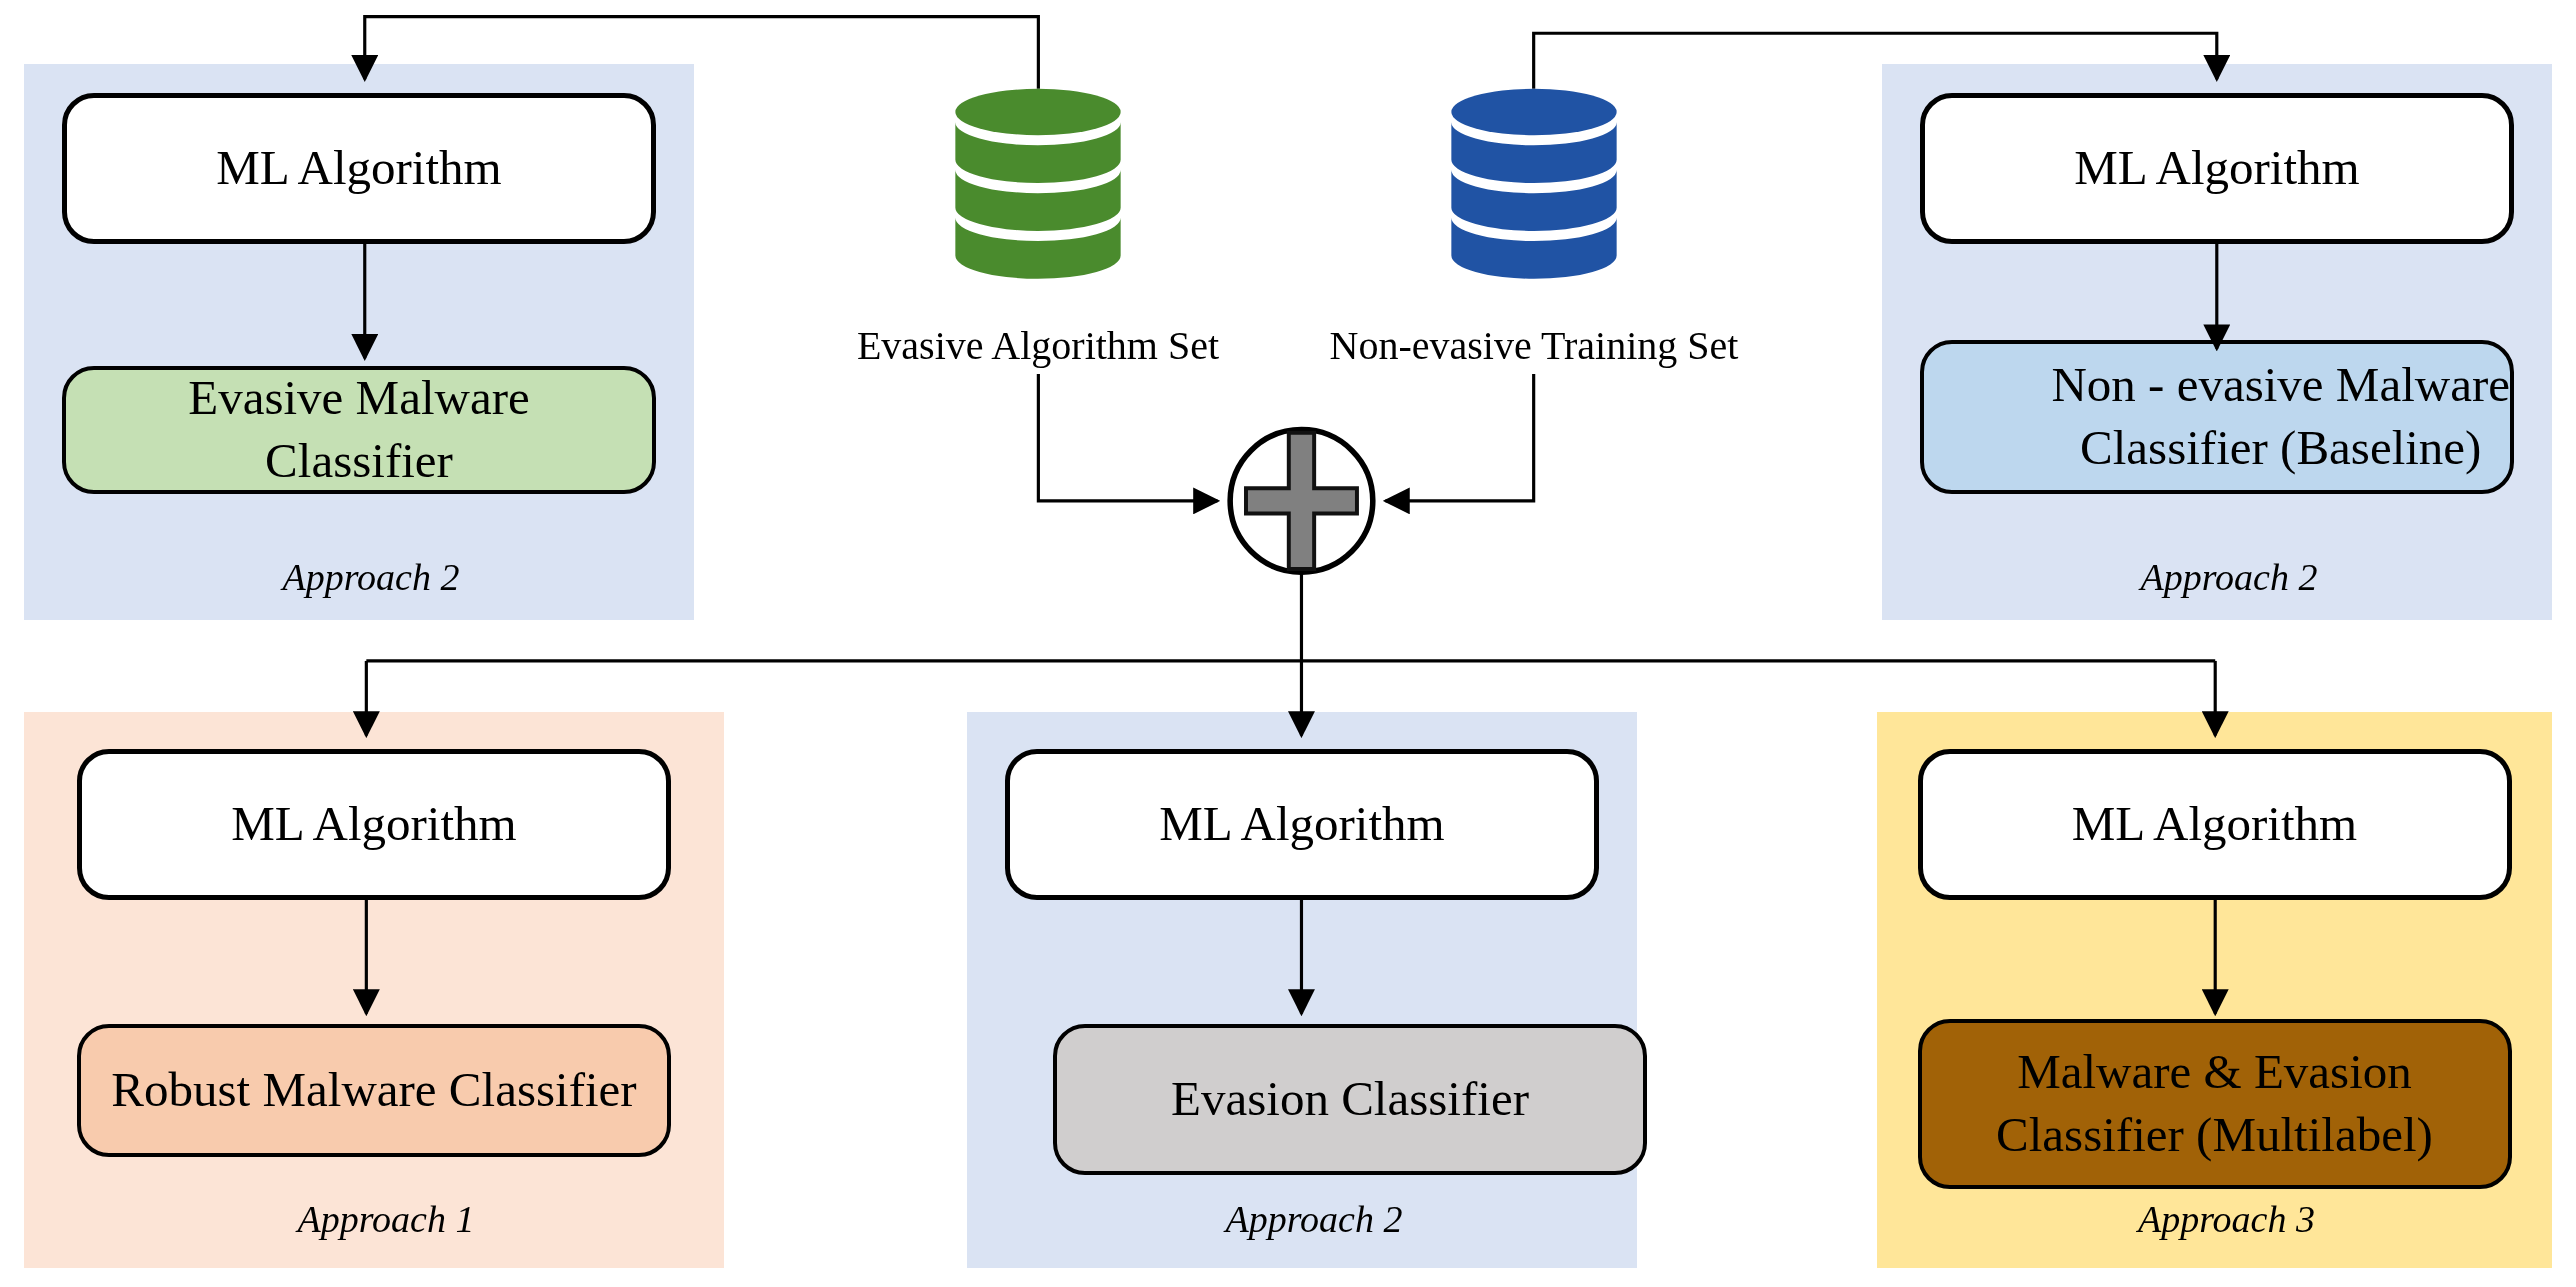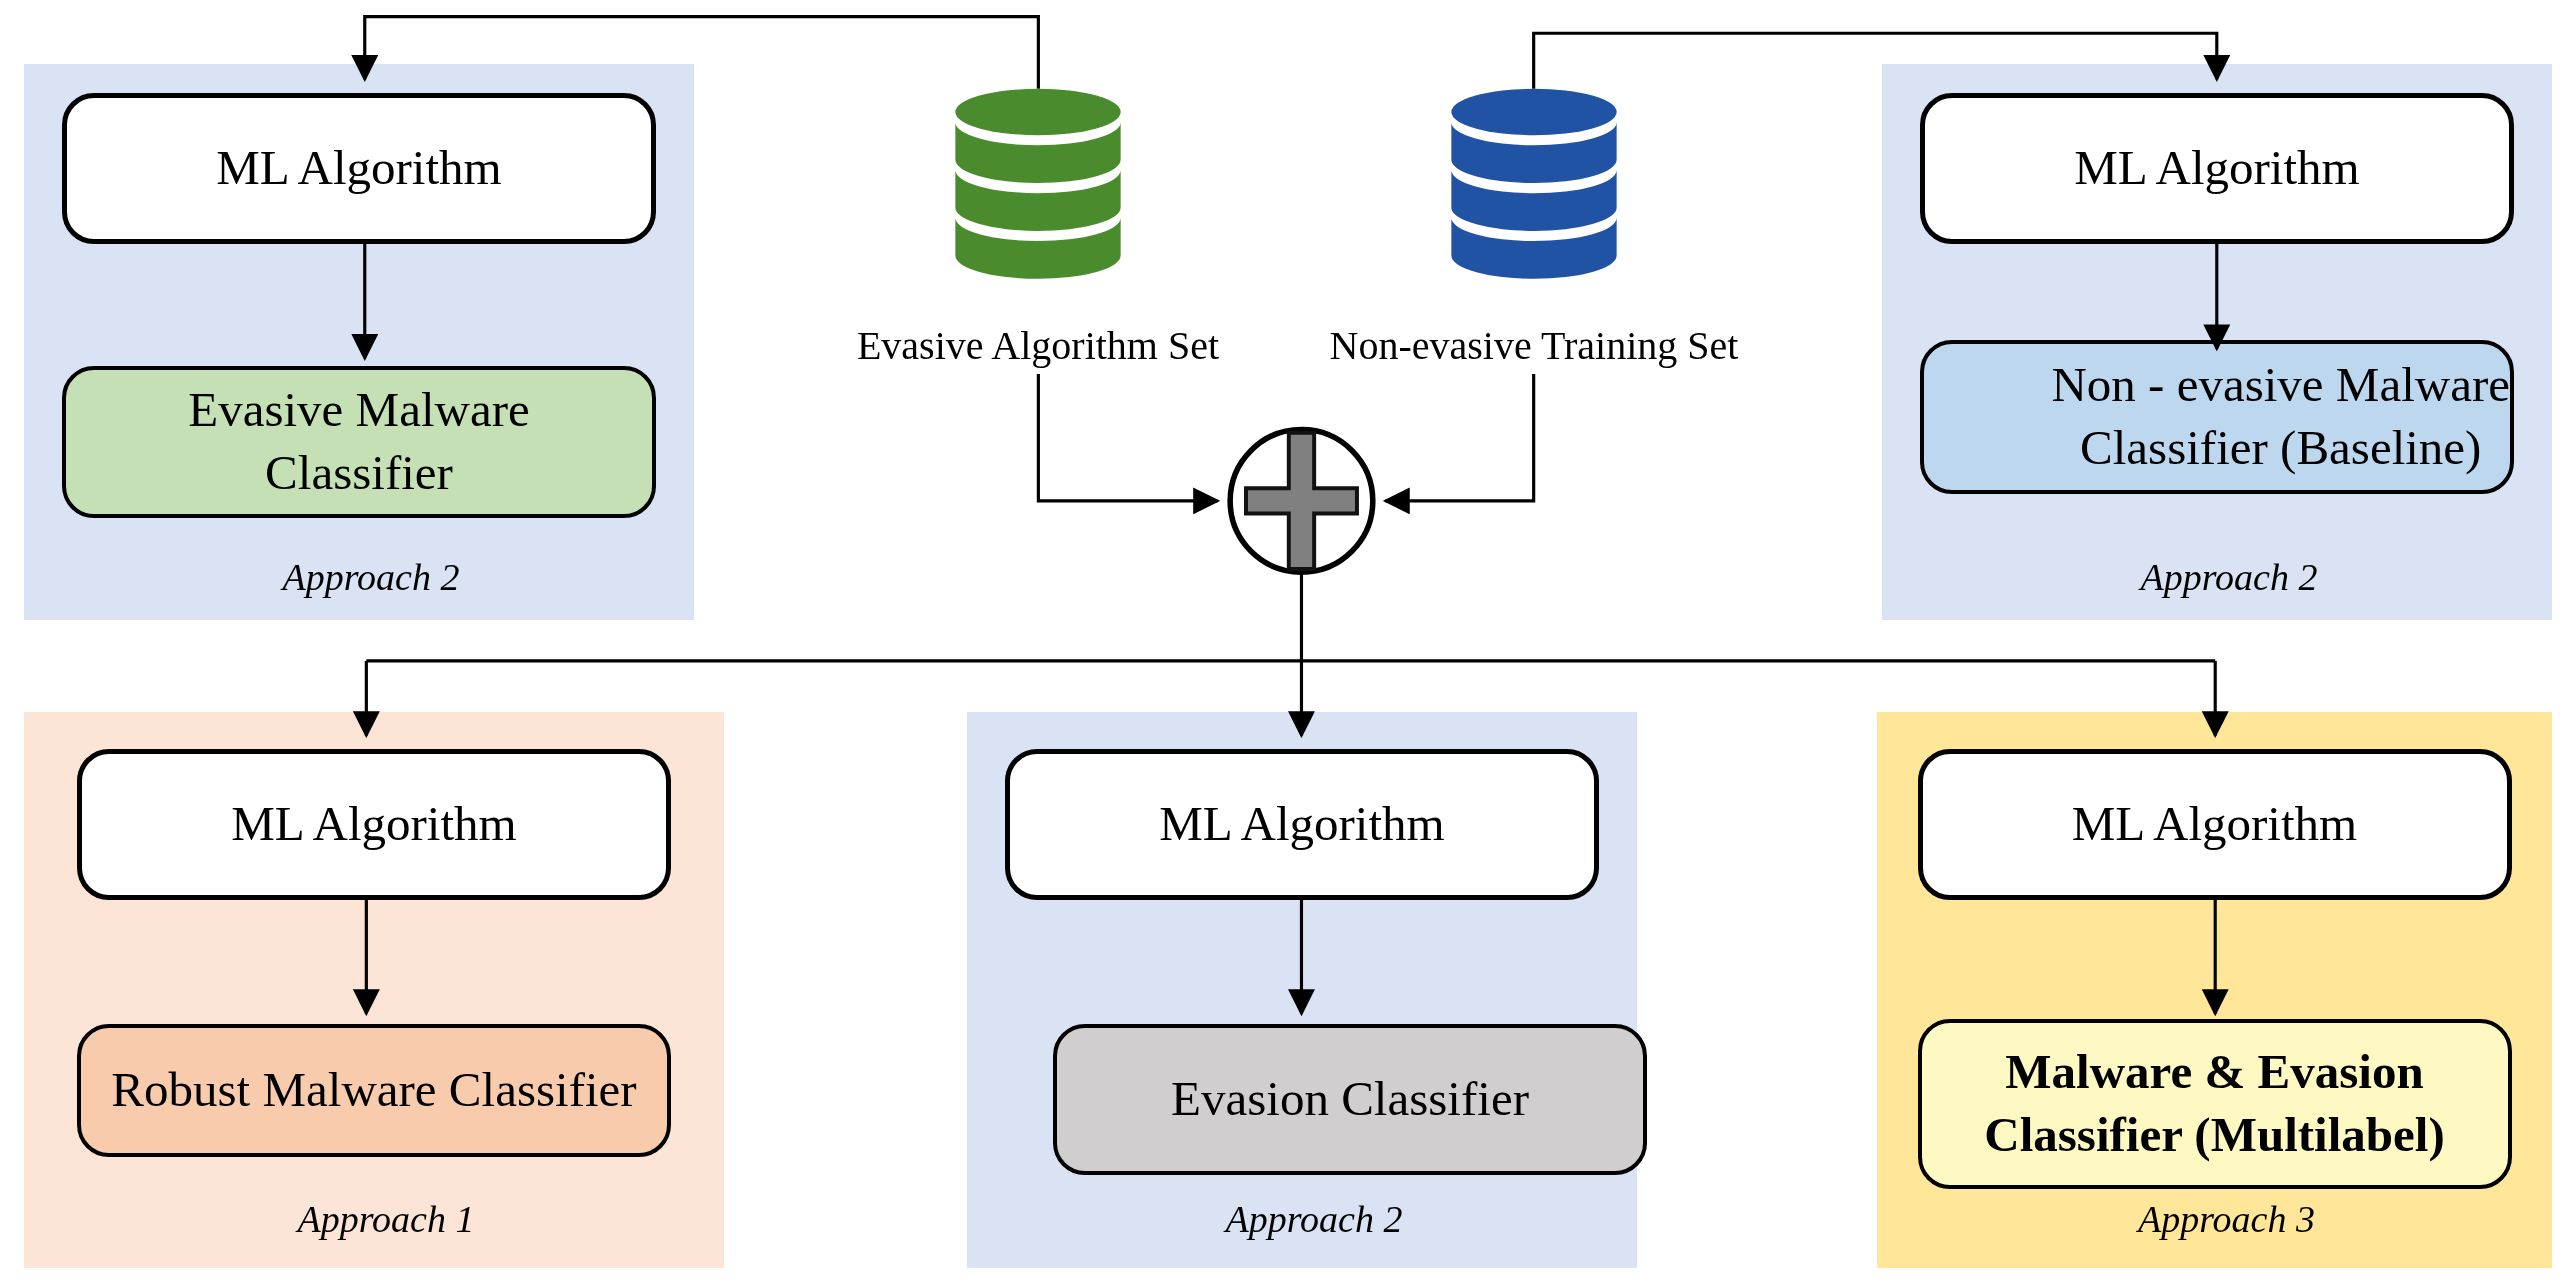--- a/index.html
+++ b/index.html
@@ -37,21 +37,21 @@
 </style>
 </head>
 <body>
 
 <div id="stage">
 
   <section class="panel panel-top-left row1" style="background: rgb(218, 227, 243);">
     <div class="node mlbox" style="top:28.5px;">
       <span>ML Algorithm</span>
     </div>
-    <div class="node clsbox" style="top: 302px; height: 152px; background: rgb(197, 224, 180);">
+    <div class="node clsbox" style="top: 302px; height: 128px; background: rgb(197, 224, 180);">
       <span>Evasive Malware
 Classifier</span>
     </div>
     <div class="approach">Approach 2</div>
   </section>
 
   <section class="panel panel-top-right row1" style="background: rgb(218, 227, 243);">
     <div class="node mlbox" style="top:28.5px;">
       <span>ML Algorithm</span>
     </div>
@@ -79,21 +79,21 @@
     <div class="node clsbox" style="top: 312px; height: 151px; background: rgb(208, 206, 206); margin-left: 48px;">
       <span>Evasion Classifier</span>
     </div>
     <div class="approach">Approach 2</div>
   </section>
 
   <section class="panel panel-bottom-right row2" style="background: rgb(255, 230, 153);">
     <div class="node mlbox" style="top:37px;">
       <span>ML Algorithm</span>
     </div>
-    <div class="node clsbox" style="top: 307px; height: 170px; background: #fef9c3; font-weight: bold;">
+    <div class="node clsbox" style="top: 307px; height: 170px; background: #a16207;">
       <span>Malware &amp; Evasion
 Classifier (Multilabel)</span>
     </div>
     <div class="approach">Approach 3</div>
   </section>
 
   <div class="db-label db-label-evasive">Evasive Algorithm Set</div>
   <div class="db-label db-label-nonevasive">Non-evasive Training Set</div>
 
   <svg class="connectors" viewBox="0 0 3250 1624">

